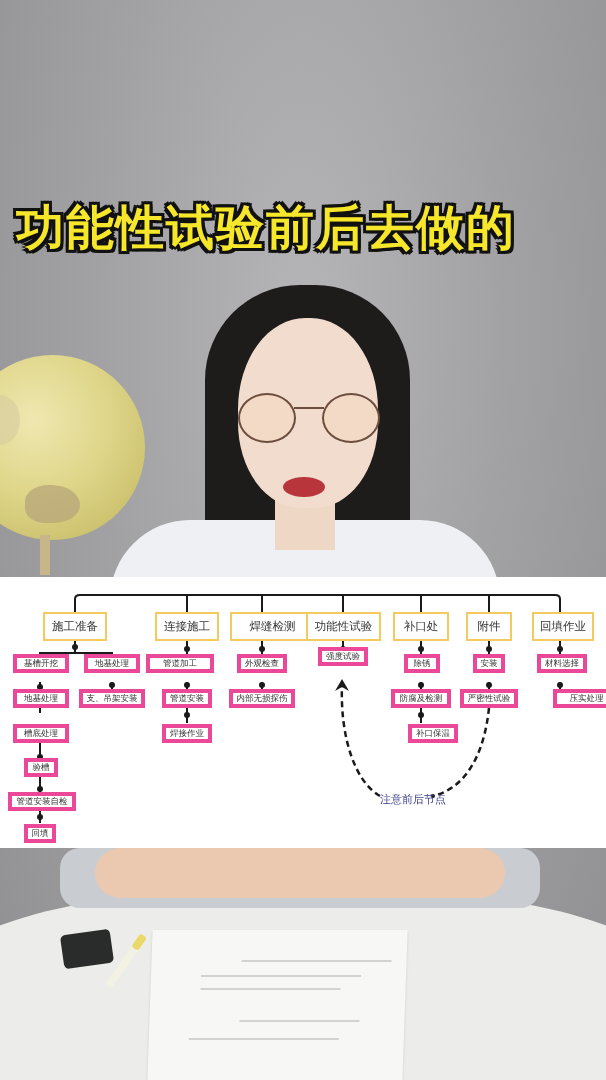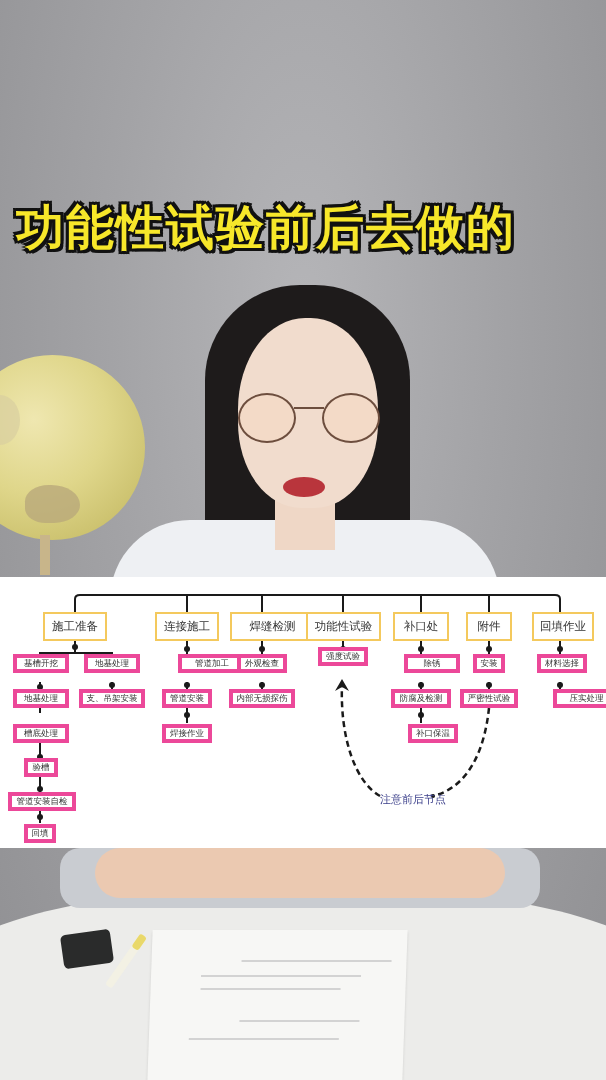--- a/index.html
+++ b/index.html
@@ -140,30 +140,30 @@
   <div class="node" style="left:13px;top:77px;width:56px">基槽开挖</div>
   <div class="node" style="left:13px;top:112px;width:56px">地基处理</div>
   <div class="node" style="left:13px;top:147px;width:56px">槽底处理</div>
   <div class="node" style="left:24px;top:181px;width:34px">验槽</div>
   <div class="node" style="left:8px;top:215px;width:68px">管道安装自检</div>
   <div class="node" style="left:24px;top:247px;width:32px">回填</div>
 
   <div class="node" style="left:84px;top:77px;width:56px">地基处理</div>
   <div class="node" style="left:79px;top:112px;width:66px">支、吊架安装</div>
 
-  <div class="node" style="left:178px;top:77px;width:68px">管道加工</div>
+  <div class="node" style="left:146px;top:77px;width:68px">管道加工</div>
   <div class="node" style="left:162px;top:112px;width:50px">管道安装</div>
   <div class="node" style="left:162px;top:147px;width:50px">焊接作业</div>
 
   <div class="node" style="left:237px;top:77px;width:50px">外观检查</div>
   <div class="node" style="left:229px;top:112px;width:66px">内部无损探伤</div>
 
   <div class="node" style="left:318px;top:70px;width:50px">强度试验</div>
 
-  <div class="node" style="left:404px;top:77px;width:56px">除锈</div>
+  <div class="node" style="left:404px;top:77px;width:36px">除锈</div>
   <div class="node" style="left:391px;top:112px;width:60px">防腐及检测</div>
   <div class="node" style="left:408px;top:147px;width:50px">补口保温</div>
 
   <div class="node" style="left:473px;top:77px;width:32px">安装</div>
   <div class="node" style="left:460px;top:112px;width:58px">严密性试验</div>
 
   <div class="node" style="left:537px;top:77px;width:50px">材料选择</div>
   <div class="node" style="left:553px;top:112px;width:67px">压实处理</div>
 
   <div class="note">注意前后节点</div>

